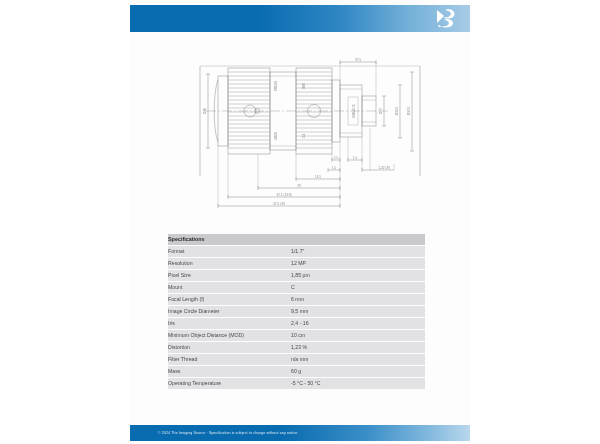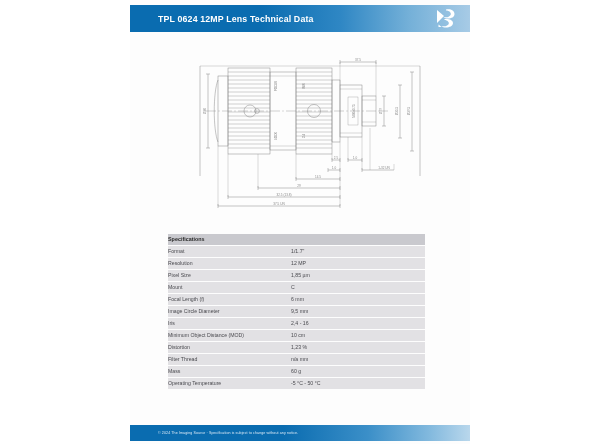--- a/index.html
+++ b/index.html
@@ -120,21 +120,20 @@
     white-space: nowrap;
     letter-spacing: 0.1px;
   }
 </style>
 </head>
 <body>
 
 <div id="page">
 
   <div id="header">
-    <div id="header-title">TPL 0624 12MP Lens Technical Data</div>
     <div id="logo">
       <svg viewBox="0 0 44 42" width="22" height="21" aria-hidden="true">
         <path d="M6 4 L6 30 L20 16 Z" fill="#ffffff"></path>
         <path d="M9 33 L9 38 L15 38 Z" fill="#ffffff"></path>
         <path d="M24 3 C33 1 41 5 41 12 C41 18 35 21 28 21
                  C24 21 21 20 19 18 C23 19 27 19 30 17
                  C34 15 35 11 32 8 C30 6 27 5 24 5 Z" fill="#ffffff"></path>
         <path d="M21 22 C30 21 38 24 38 30 C38 36 31 39 24 39
                  C20 39 17 38 15 36 C19 37 23 37 26 35
                  C30 33 31 30 28 27 C26 25 24 24 21 24 Z" fill="#ffffff"></path>

